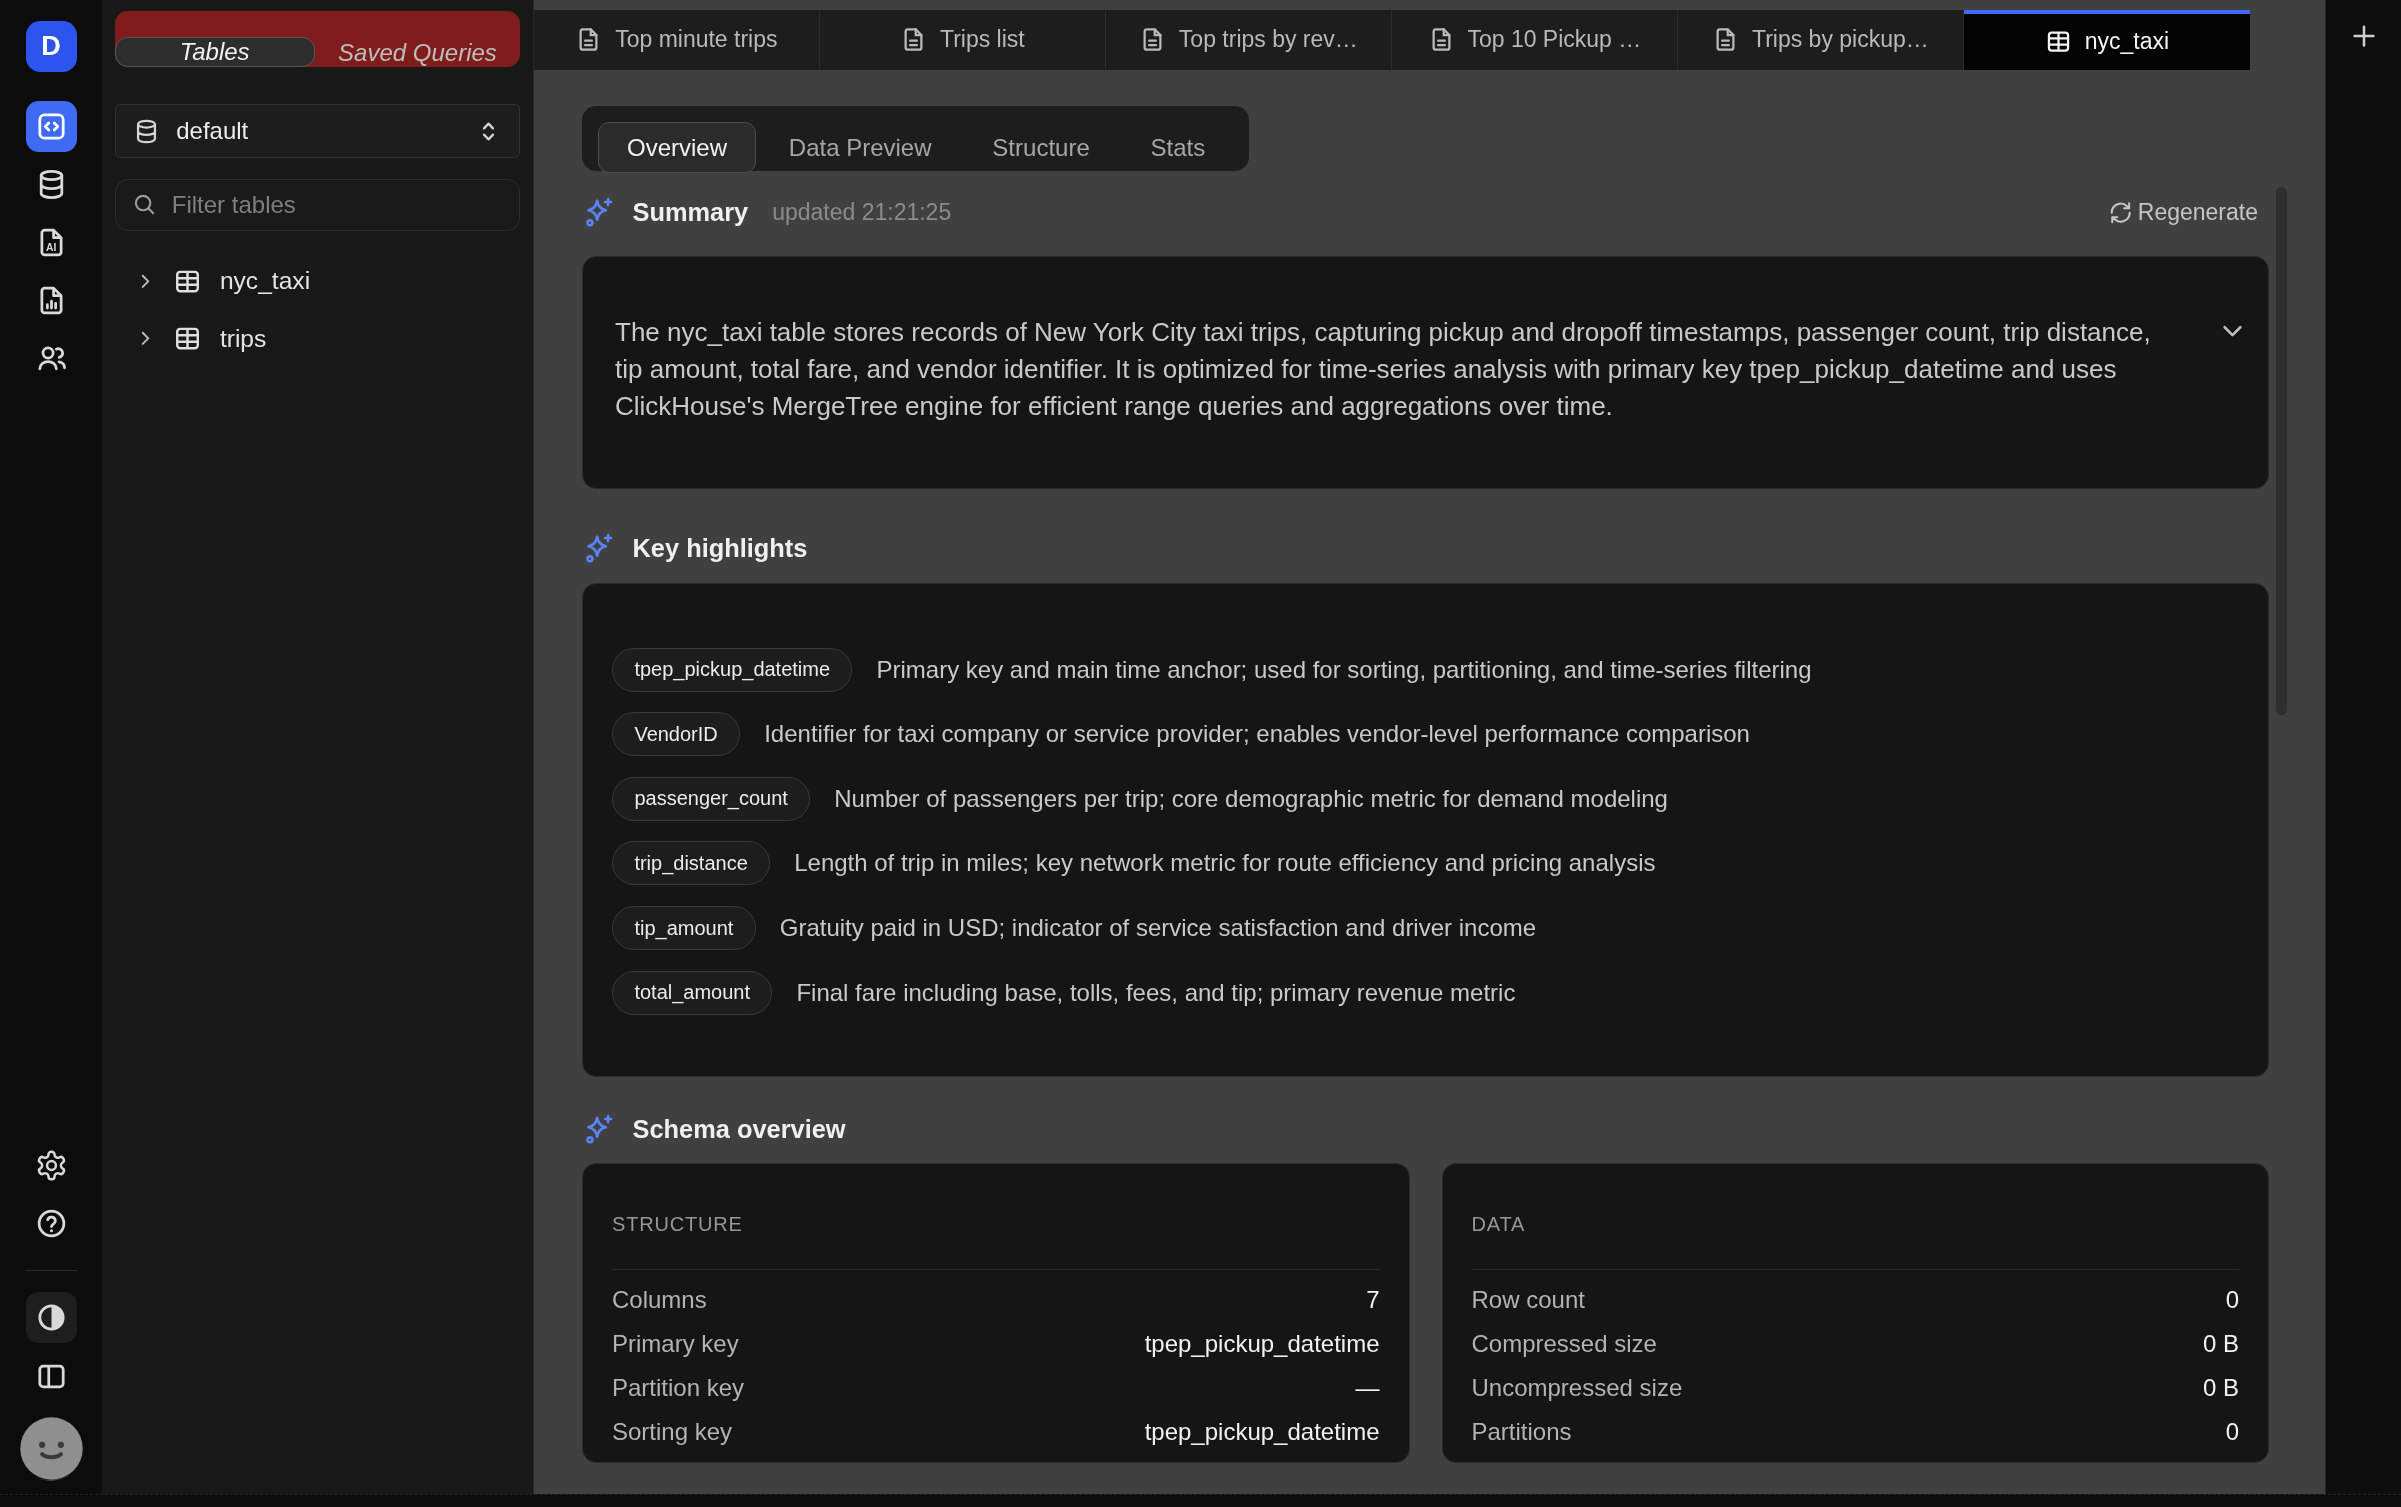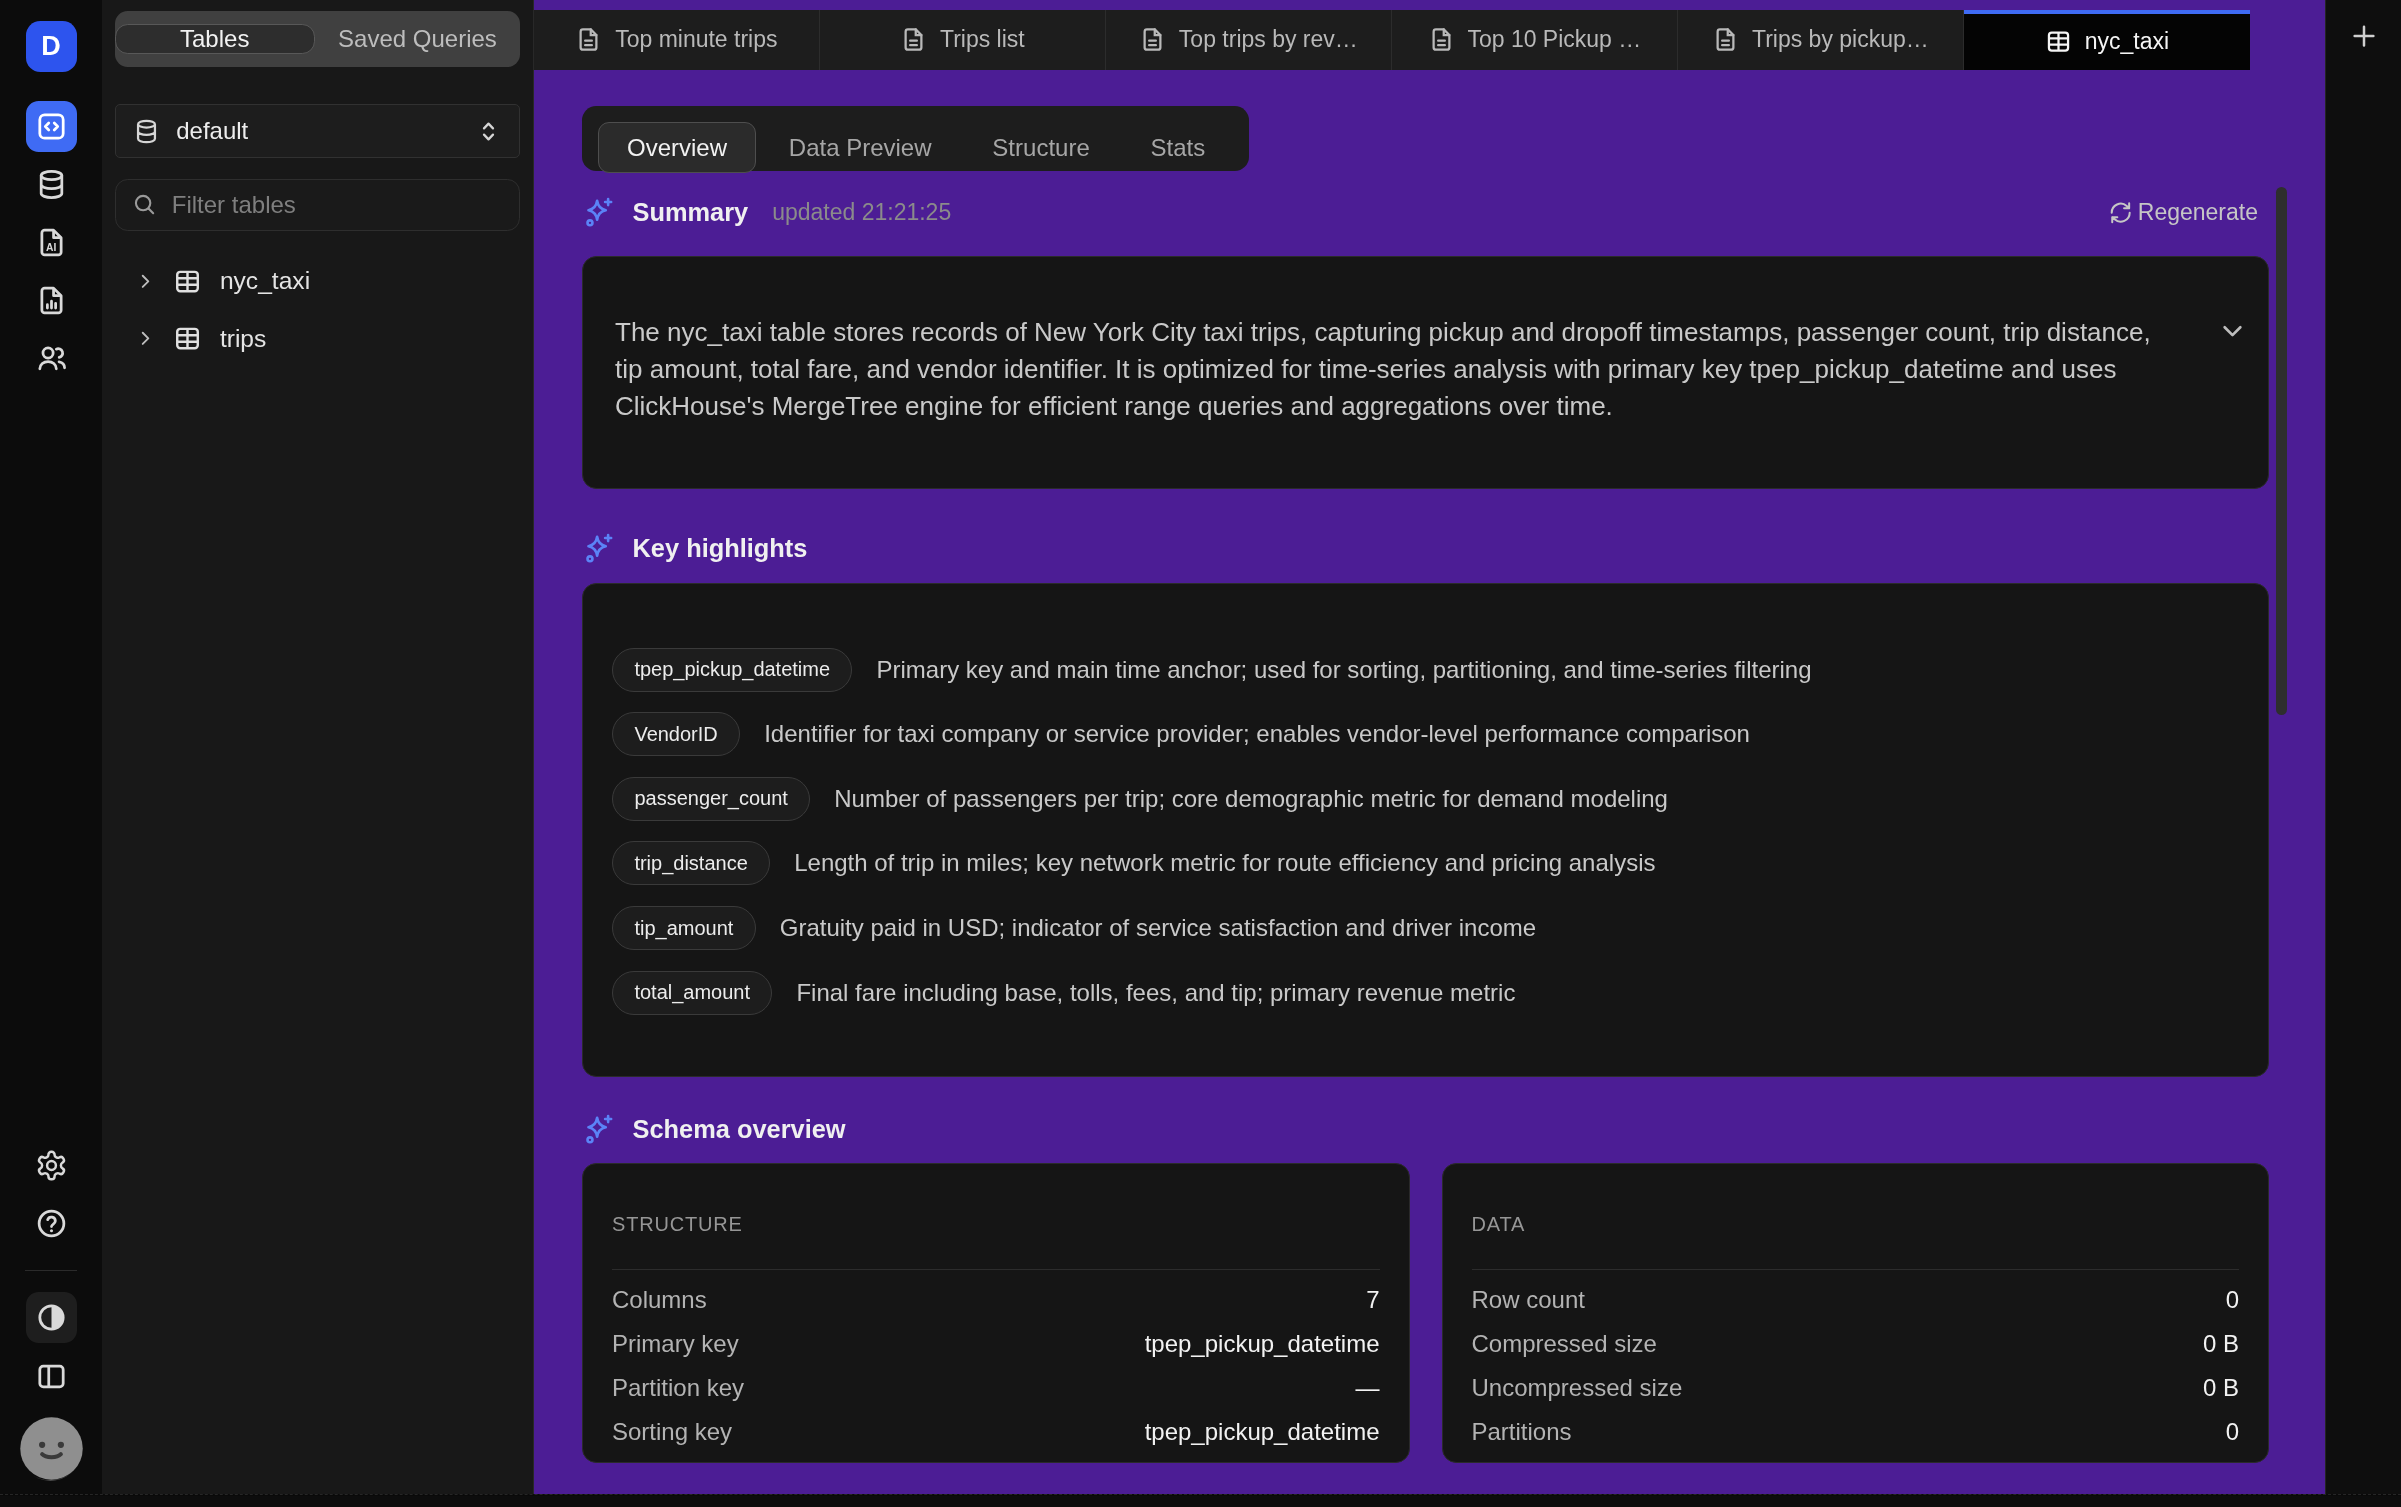--- a/index.html
+++ b/index.html
@@ -19,41 +19,41 @@
   .rail-btn.first{margin-top:29px;}
   .rail-btn.active{background:#3f6bf4;color:#fff;}
   .rail-spacer{flex:1;}
   .rail-divider{width:52px;border-top:1.6px solid #2b2b2b;margin:20.6px 0 14.3px;}
   .rail-btn.theme{background:#1e1e1e;}
   .rail-avatar{width:75px;height:75px;margin:9.5px 0 8px;}
 
   
   .sidebar{flex:0 0 432px;background:#181818;border-right:0.8px solid #282828;box-sizing:border-box;
            padding:11px 12.7px;display:flex;flex-direction:column;}
-  .seg{display:flex;align-items:center;background:#404040;border-radius:12.7px;height:56px;flex:0 0 56px;}
+  .seg{display:flex;align-items:flex-end;background:#7f1d1d;border-radius:12.7px;height:56px;flex:0 0 56px;font-style:italic;}
   .seg-pill{display:flex;align-items:center;justify-content:center;font-size:24px;box-sizing:border-box;}
   .seg-pill.on{flex:0 0 200px;border:1.6px solid #585858;background:#2d2d2d;border-radius:12.7px;color:#f2f2f2;}
   .seg-pill.off{flex:1;color:#bdbdbd;}
   .db-select{margin-top:37px;height:54px;flex:0 0 54px;border:1.6px solid #313131;background:#1d1d1d;border-radius:5px;
              display:flex;align-items:center;gap:16px;padding:0 17.5px;box-sizing:border-box;font-size:24px;color:#ededed;}
   .db-select svg{width:27px;height:27px;color:#d5d5d5;}
   .db-select .upd{margin-left:auto;color:#b9b9b9;}
   .filter{margin-top:20.6px;height:52px;flex:0 0 52px;border:1.6px solid #2e2e2e;background:#1a1a1a;border-radius:12.7px;
           display:flex;align-items:center;gap:12.7px;padding:0 16px;box-sizing:border-box;}
   .filter svg{width:25.4px;height:25.4px;color:#9a9a9a;flex:0 0 25.4px;}
   .filter input{flex:1;background:transparent;border:none;outline:none;font-size:24px;color:#e6e6e6;
                 font-family:"Liberation Sans",sans-serif;min-width:0;}
   .filter input::placeholder{color:#7f7f7f;}
   .tree{margin-top:32px;display:flex;flex-direction:column;gap:20.6px;padding-left:20.6px;}
   .tree-row{display:flex;align-items:center;gap:17.5px;height:37px;font-size:24.6px;color:#e4e4e4;}
   .tree-row .chev{width:20.6px;height:20.6px;color:#bdbdbd;flex:0 0 20.6px;}
   .tree-row .tbl{width:29px;height:29px;color:#e0e0e0;flex:0 0 29px;}
 
   
-  .main{flex:1;position:relative;background:#4c1d95;}
+  .main{flex:1;position:relative;background:#404040;}
   .tabbar{position:absolute;left:0;top:0;right:75px;height:70px;display:flex;padding-top:9.5px;box-sizing:border-box;}
   .tab{width:286px;box-sizing:border-box;background:#1d1d1d;border-right:0.8px solid #2c2c2c;
        display:flex;align-items:center;justify-content:center;gap:12.7px;color:#b9b9b9;font-size:23px;
        white-space:nowrap;overflow:hidden;}
   .tab svg{width:27px;height:27px;flex:0 0 27px;}
   .tab.active{background:#040404;border-top:4px solid #3f6bf4;border-right:none;color:#f5f5f5;}
   .right-strip{position:absolute;right:0;top:0;bottom:0;width:75px;background:#0e0e0e;border-left:0.8px solid #242424;
                display:flex;justify-content:center;}
   .plus-btn{margin-top:14.3px;width:43px;height:43px;display:flex;align-items:center;justify-content:center;color:#cfcfcf;}
   .plus-btn svg{width:30px;height:30px;}

